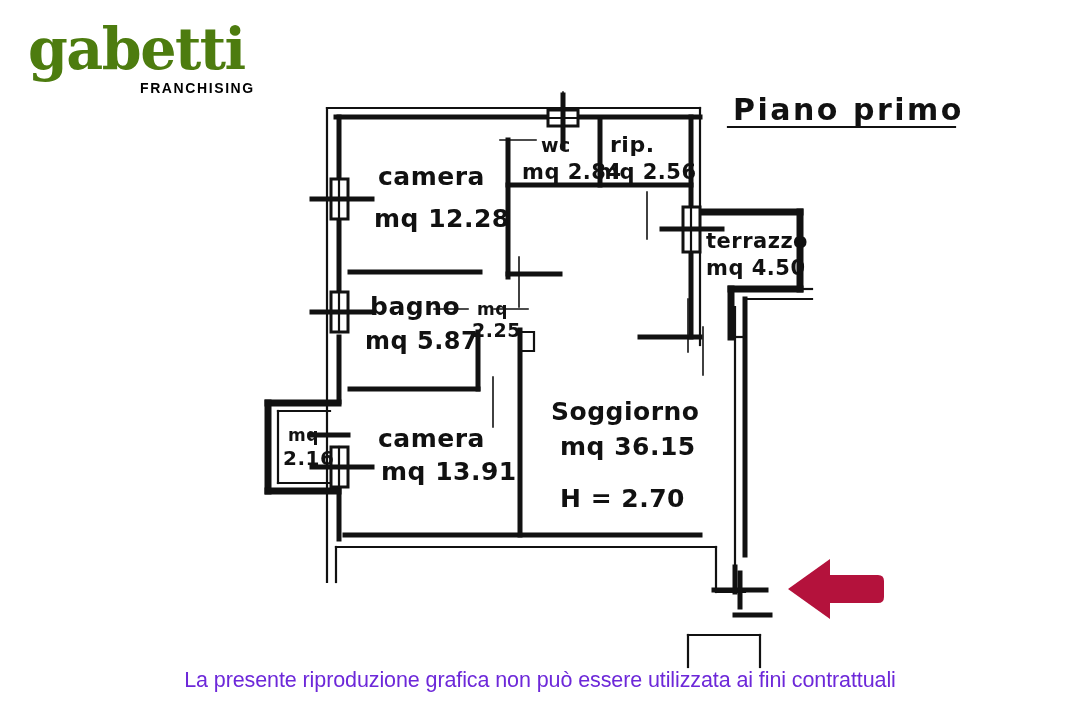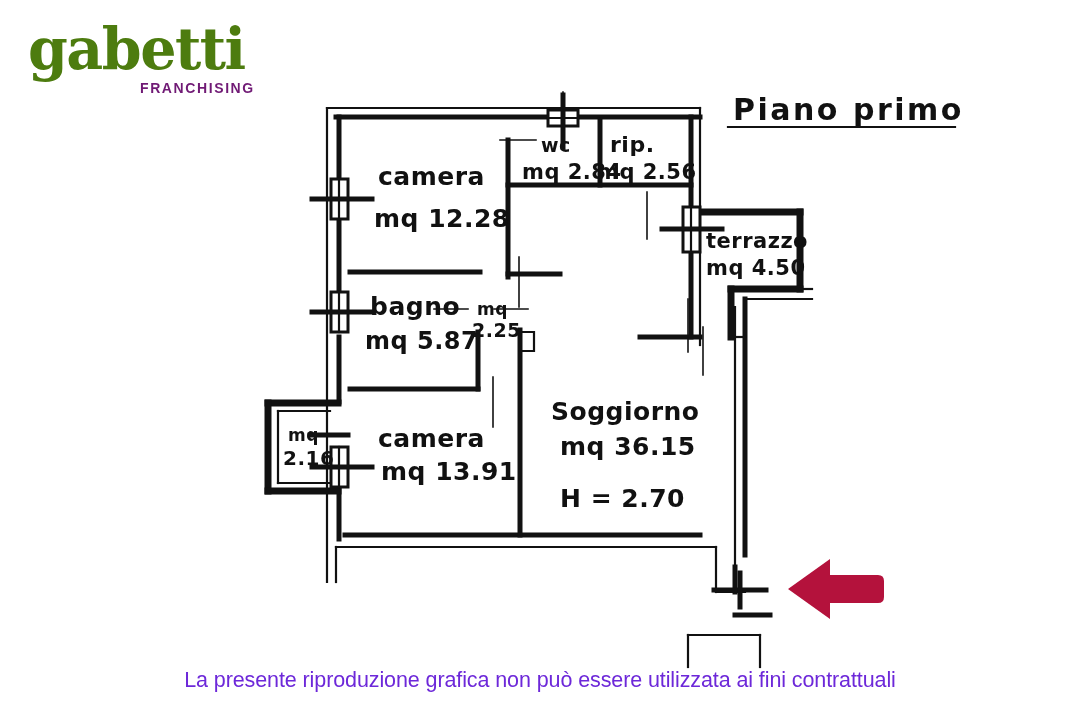--- a/index.html
+++ b/index.html
@@ -35,21 +35,21 @@
     top: 2px;
   }
   #logo-sub {
     position: absolute;
     left: 112px;
     top: 62px;
     font-family: "Liberation Sans", sans-serif;
     font-weight: bold;
     font-size: 14px;
     letter-spacing: 1.6px;
-    color: #701a75;
+    color: #000000;
   }
 
   
   #plan-wrap {
     position: absolute;
     left: 0;
     top: 7px;
     width: 1080px;
     height: 665px;
   }

